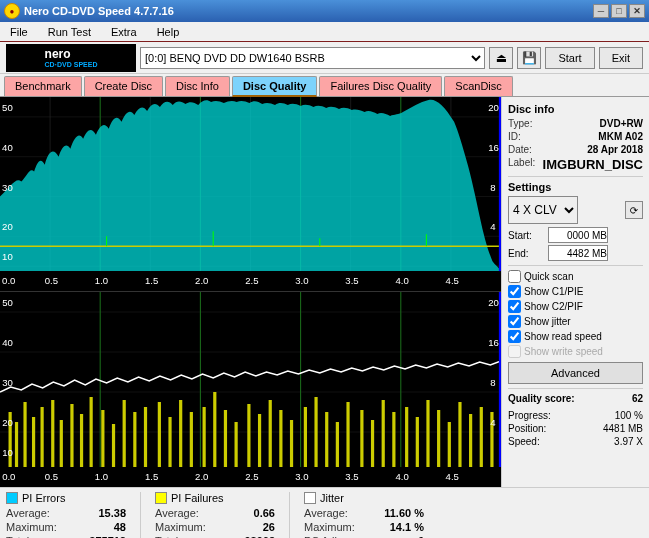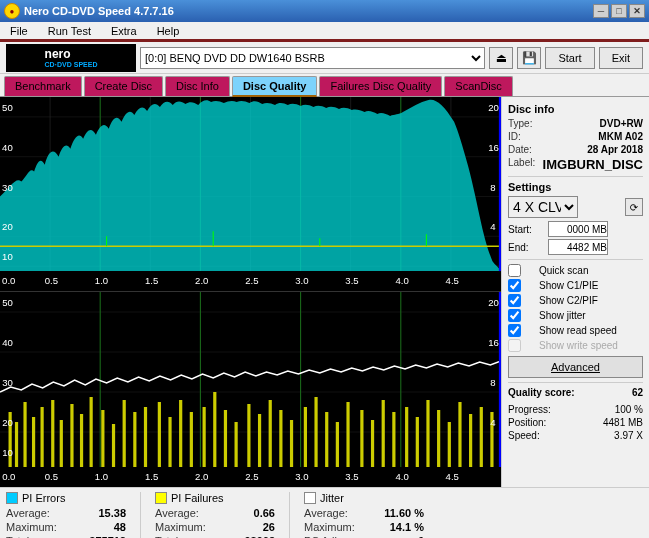--- a/index.html
+++ b/index.html
@@ -22,21 +22,21 @@
     .title-bar-buttons { display: flex; gap: 2px; }
     .title-btn {
       width: 16px; height: 14px; background: #d0d0d0; border: 1px solid #888;
       display: flex; align-items: center; justify-content: center;
       font-size: 9px; cursor: pointer; color: #333;
     }
     
     
     .menu-bar {
       background: #f0f0f0;
-      border-bottom: 3px solid #7f1d1d;
+      border-bottom: 1px solid #7f1d1d;
       height: 20px;
       display: flex;
       align-items: center;
       padding: 4px 4px;
       gap: 8px;
     }
     .menu-item { padding: 2px 6px; cursor: pointer; font-size: 11px; }
     
     
     .toolbar {
@@ -89,21 +89,21 @@
       background: #f0f0f0;
       border-bottom: 1px solid #999;
       display: flex;
       padding: 2px 4px 0;
       gap: 2px;
     }
     .tab {
       padding: 3px 10px;
       border: 1px solid #999;
       border-bottom: none;
-      background: #be185d;
+      background: #fca5a5;
       cursor: pointer;
       font-size: 11px;
       border-radius: 2px 2px 0 0;
     }
     .tab.active {
       background: #7dd3fc;
       border-bottom: 2px solid #a16207;
       margin-bottom: -1px;
       font-weight: bold;
     }
@@ -163,21 +163,21 @@
     .separator { height: 1px; background: #ccc; margin: 4px 0; }
     
     .settings-row {
       display: flex;
       justify-content: space-between;
       align-items: center;
       margin-bottom: 3px;
     }
     
     .settings-select {
-      width: 70px; height: 22px; font-size: 14px;
+      width: 70px; height: 28px; font-size: 12px;
       border: 1px solid #888;
     }
     
     .mb-input {
       width: 60px; height: 16px; font-size: 10px;
       border: 1px solid #888;
       text-align: right;
     }
     
     .mb-row {
@@ -185,35 +185,34 @@
       align-items: center;
       margin-bottom: 2px;
       gap: 4px;
     }
     .mb-label { width: 36px; }
     
     .checkbox-row {
       display: flex;
       align-items: center;
       margin-bottom: 2px;
-      gap: 18px;
+      gap: 3px;
     }
     
     .advanced-btn {
       display: block;
       width: 100%;
       height: 22px;
       background: #e0e0e0;
       border: 1px solid #888;
       text-align: center;
       font-size: 11px;
       cursor: pointer;
       margin-top: 4px;
       line-height: 20px;
-      text-decoration: underline;
     }
     
     .quality-row {
       display: flex;
       justify-content: space-between;
       align-items: center;
       margin-top: 4px;
       font-weight: bold;
     }
     

